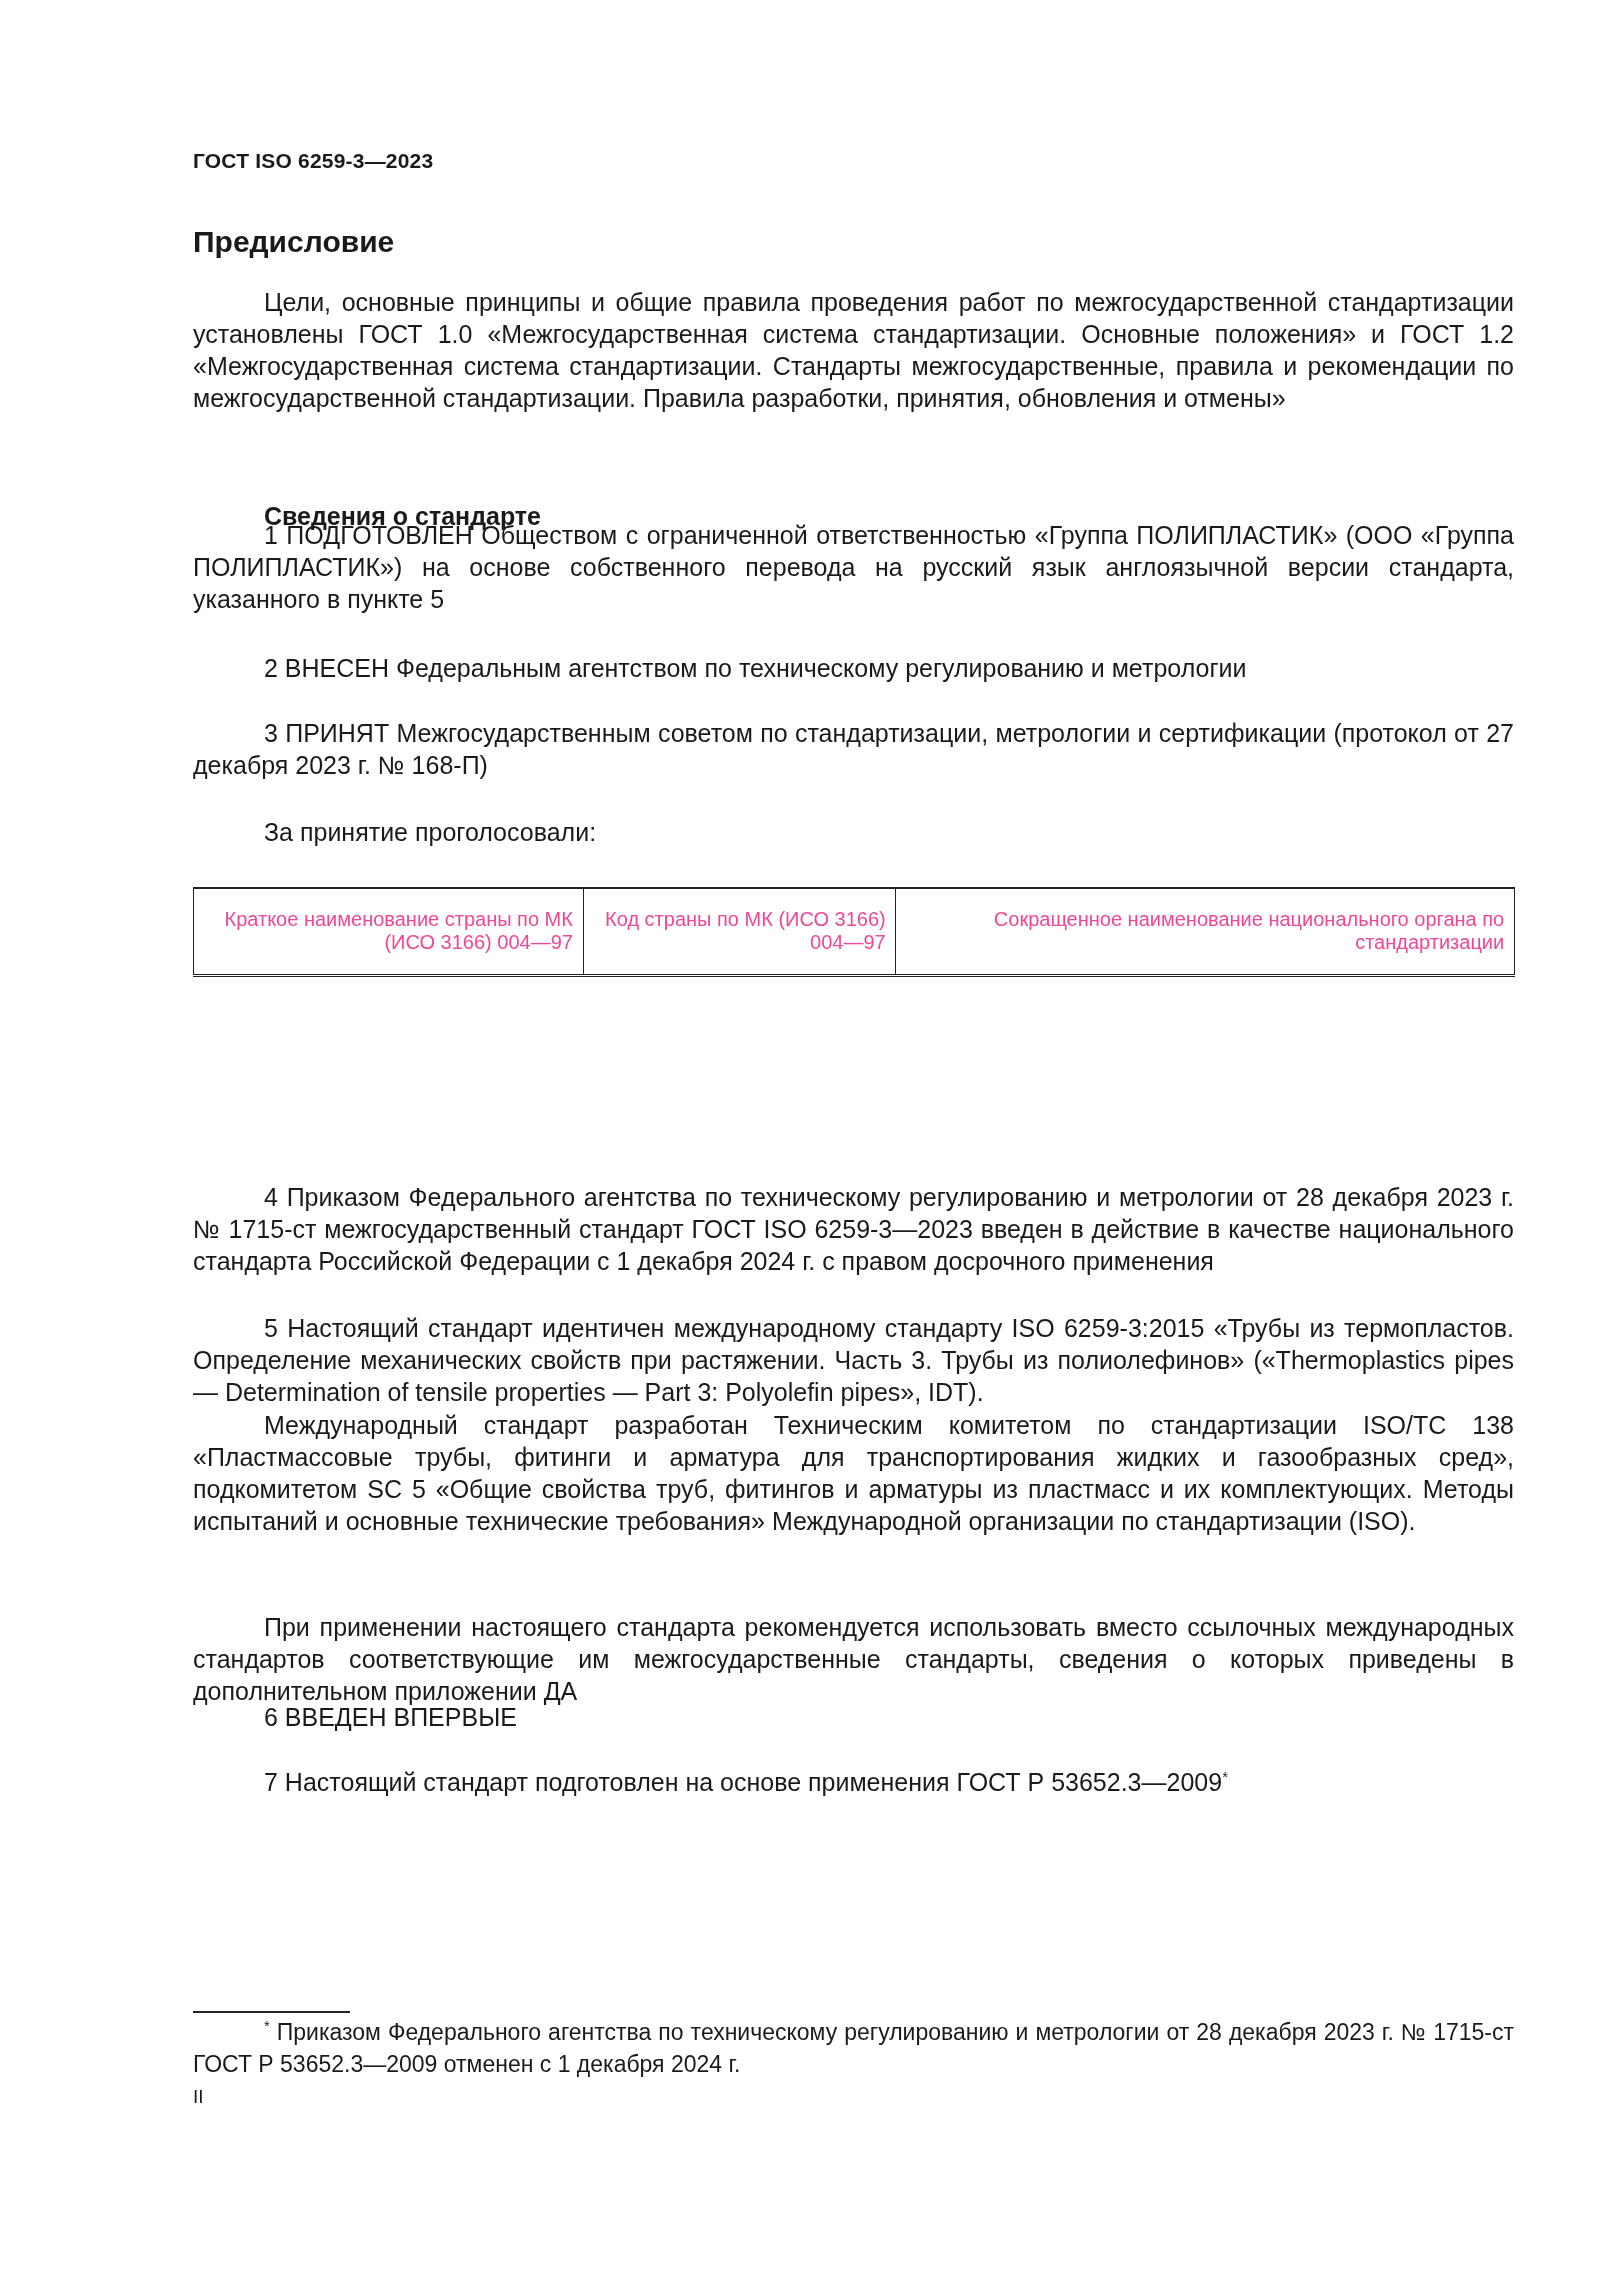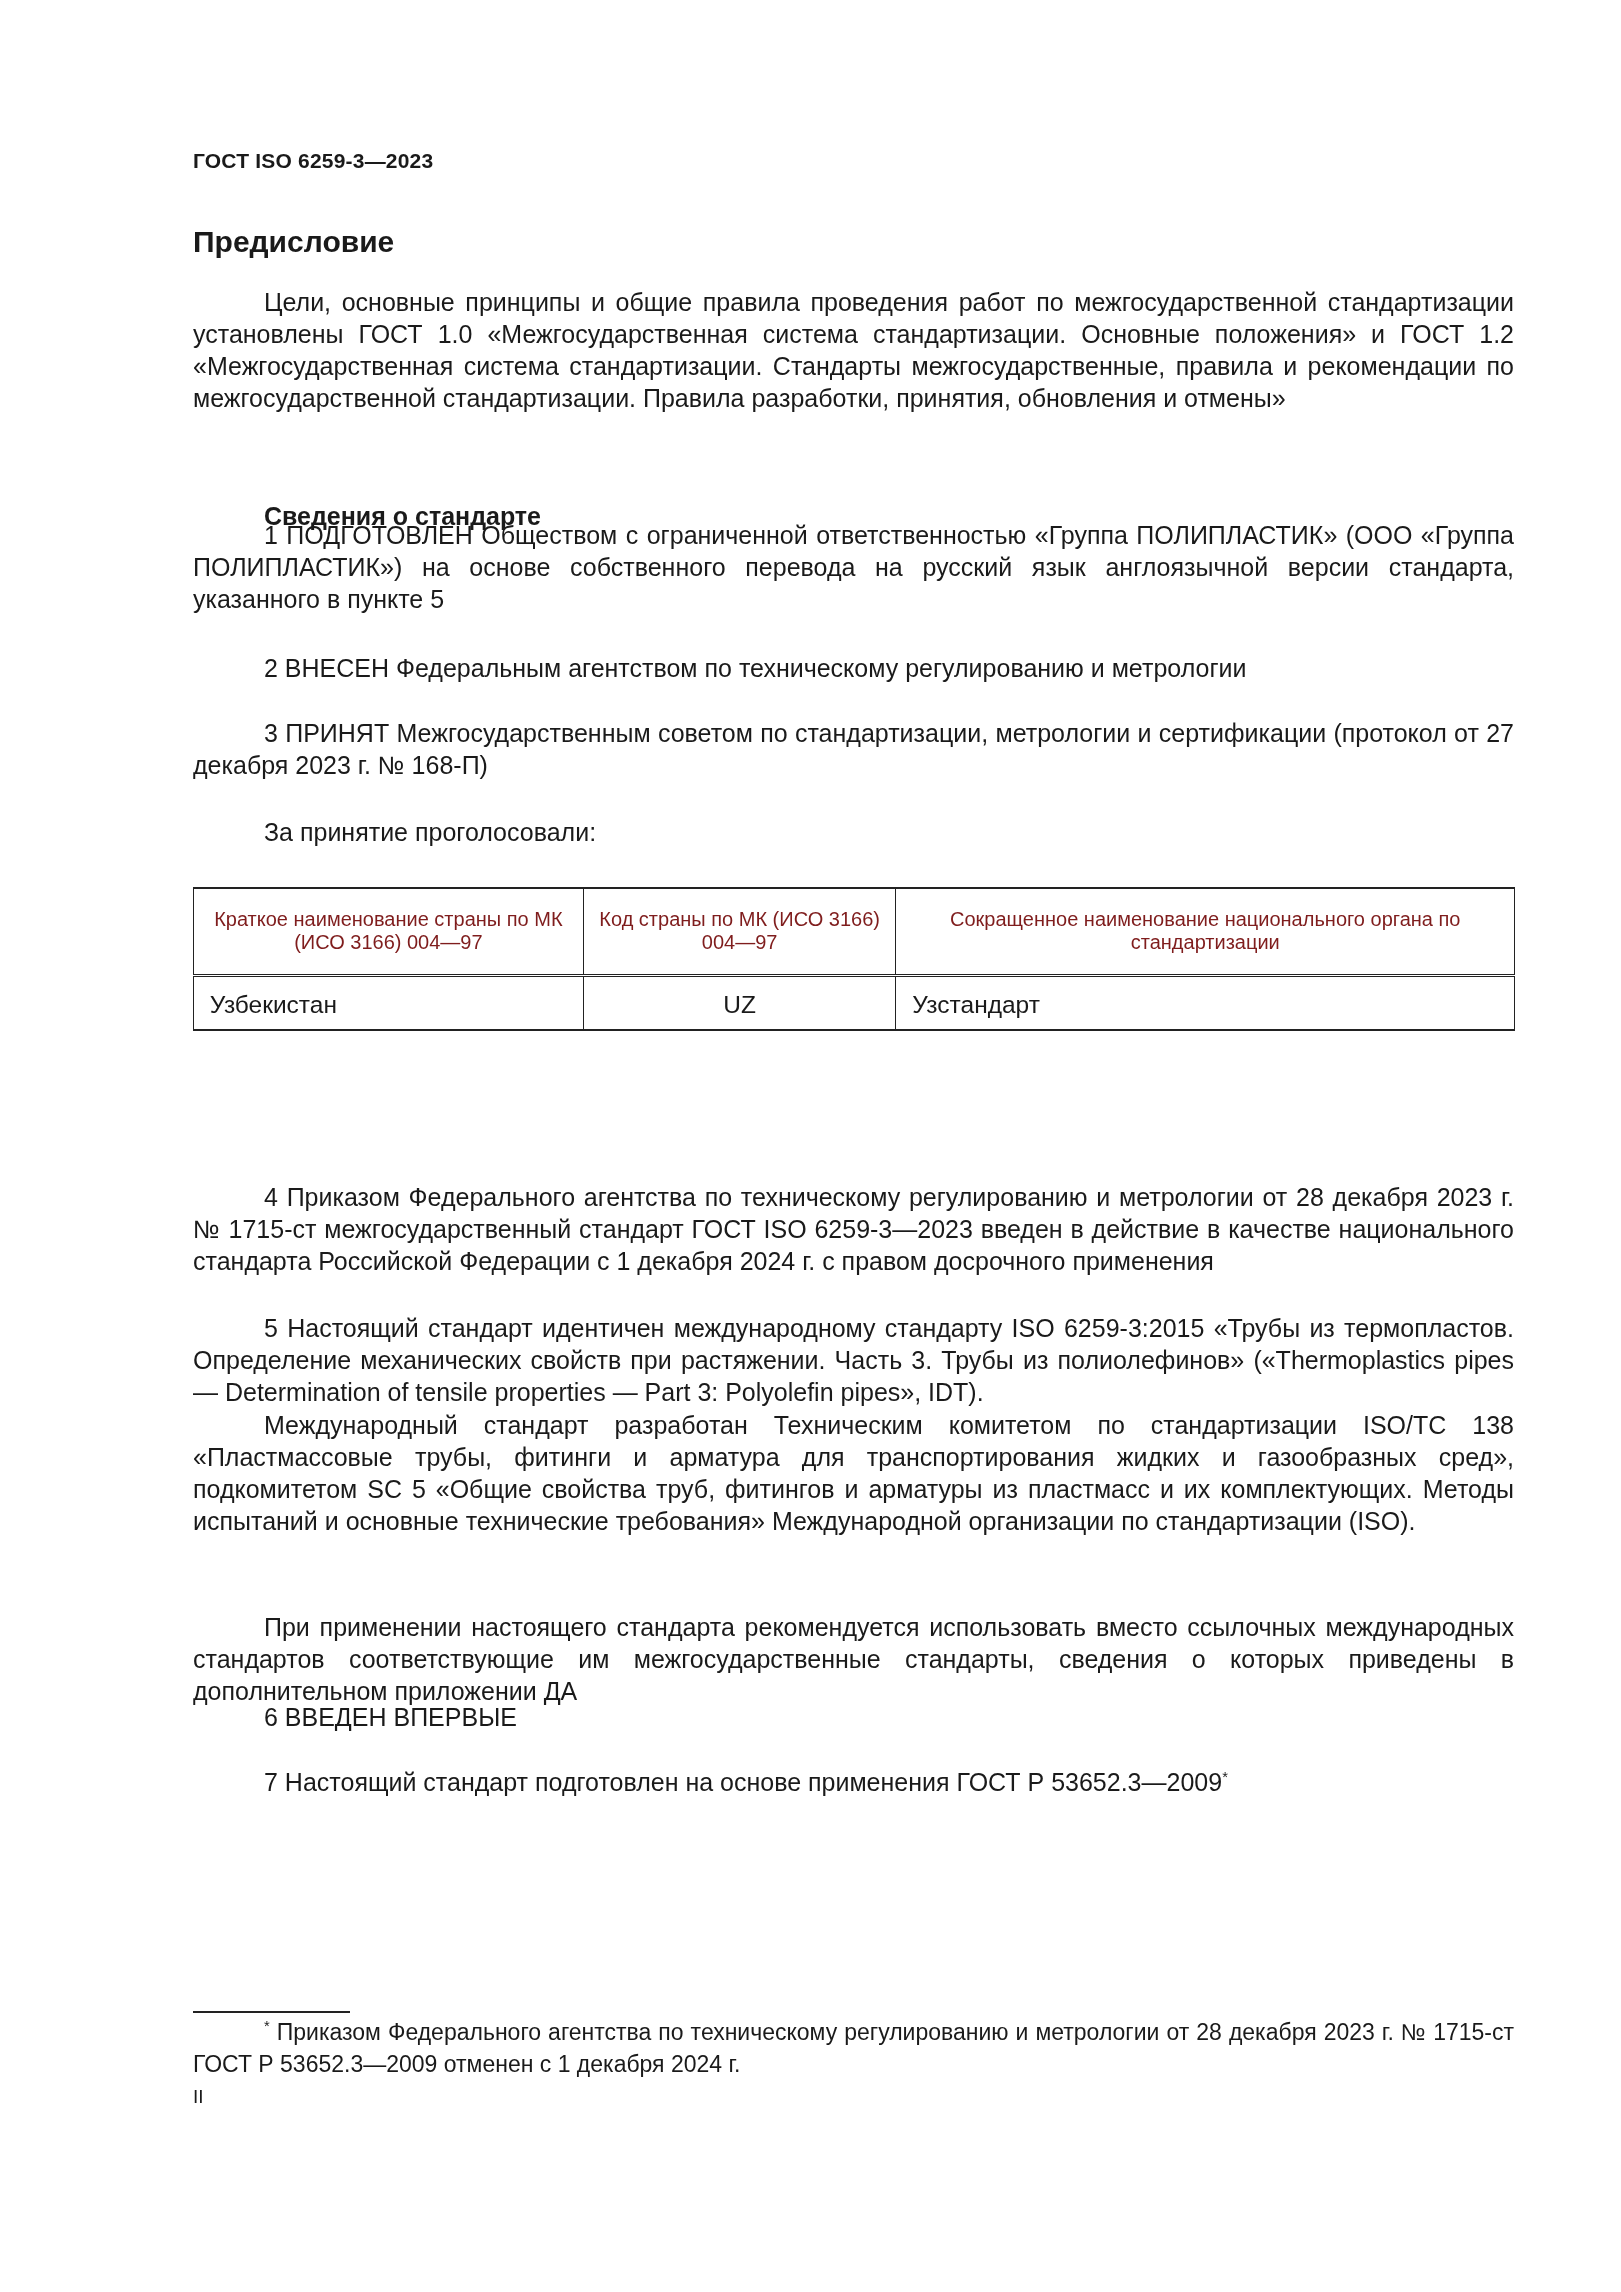--- a/index.html
+++ b/index.html
@@ -6,22 +6,22 @@
   body { width:1621px; height:2293px; position:relative; overflow:hidden;
          font-family:"Liberation Sans", sans-serif; color:#1a1a1a; }
   .page { position:absolute; left:193px; top:0; width:1321px; }
   .hdr { position:absolute; top:149px; left:0; font-weight:bold; font-size:21px; letter-spacing:0.2px; }
   .title { position:absolute; top:225px; left:0; width:1321px; text-align:left; font-weight:bold; font-size:30px; }
   .p { position:absolute; left:0; width:1321px; font-size:25px; line-height:32px; text-align:justify; }
   .ind { text-indent:71px; }
   .bold { font-weight:bold; }
   .sup { font-size:14.7px; vertical-align:super; line-height:0; }
   table.tbl { position:absolute; top:887px; left:0; width:1322px; border-collapse:collapse; font-size:24.5px; }
-  .tbl th { font-weight:normal; font-size:20px; line-height:23.5px; color:#7f1d1d; height:69px;
-            border-left:1.5px solid #222; border-right:1.5px solid #222; padding:7.8px 9.8px; text-align:center; vertical-align:middle; }
+  .tbl th { font-weight:normal; font-size:20px; line-height:23.5px; color:#ec4899; height:69px;
+            border-left:1.5px solid #222; border-right:1.5px solid #222; padding:7.8px 9.8px; text-align:right; vertical-align:middle; }
   .tbl thead tr { border-top:2.9px solid #222; border-bottom:3.9px double #222; }
   .tbl td { border-left:1.5px solid #222; border-right:1.5px solid #222; height:49px; padding:0 15.7px; vertical-align:middle; }
   .tbl tbody tr:first-child td { padding-top:3.9px; }
   .tbl tbody tr:last-child td { border-bottom:2.9px solid #222; }
   .tbl td.c { text-align:center; }
   .fn-rule { position:absolute; top:2011px; left:0; width:157px; border-top:2.9px solid #222; }
   .fn { position:absolute; top:2016px; left:0; width:1321px; font-size:23px; line-height:32px; text-align:justify; }
   .pagenum { position:absolute; top:2086px; left:0; font-size:19px; }
 </style>
 </head>
@@ -52,25 +52,20 @@
         <col style="width:619px">
     </colgroup>
     <thead>
       <tr>
         <th>Краткое наименование страны по МК (ИСО 3166) 004—97</th>
         <th>Код страны по МК (ИСО 3166) 004—97</th>
         <th>Сокращенное наименование национального органа по стандартизации</th>
       </tr>
     </thead>
     <tbody>
-      <tr>
-        <td>Узбекистан</td>
-        <td class="c">UZ</td>
-        <td>Узстандарт</td>
-      </tr>
     </tbody>
   </table>
 
   <div class="p ind" style="top:1181px;">4 Приказом Федерального агентства по техническому регулированию и метрологии от 28 декабря 2023 г. № 1715-ст межгосударственный стандарт ГОСТ ISO 6259-3—2023 введен в действие в качестве национального стандарта Российской Федерации с 1 декабря 2024 г. с правом досрочного применения</div>
 
   <div class="p ind" style="top:1312px;">5 Настоящий стандарт идентичен международному стандарту ISO 6259-3:2015 «Трубы из термопластов. Определение механических свойств при растяжении. Часть 3. Трубы из полиолефинов» («Thermoplastics pipes — Determination of tensile properties — Part 3: Polyolefin pipes», IDT).</div>
   <div class="p ind" style="top:1409px;">Международный стандарт разработан Техническим комитетом по стандартизации ISO/TC 138 «Пластмассовые трубы, фитинги и арматура для транспортирования жидких и газообразных сред», подкомитетом SC 5 «Общие свойства труб, фитингов и арматуры из пластмасс и их комплектующих. Методы испытаний и основные технические требования» Международной организации по стандартизации (ISO).</div>
   <div class="p ind" style="top:1571px;margin-top:40px;">При применении настоящего стандарта рекомендуется использовать вместо ссылочных международных стандартов соответствующие им межгосударственные стандарты, сведения о которых приведены в дополнительном приложении ДА</div>
 
   <div class="p ind" style="top:1701px;">6 ВВЕДЕН ВПЕРВЫЕ</div>

